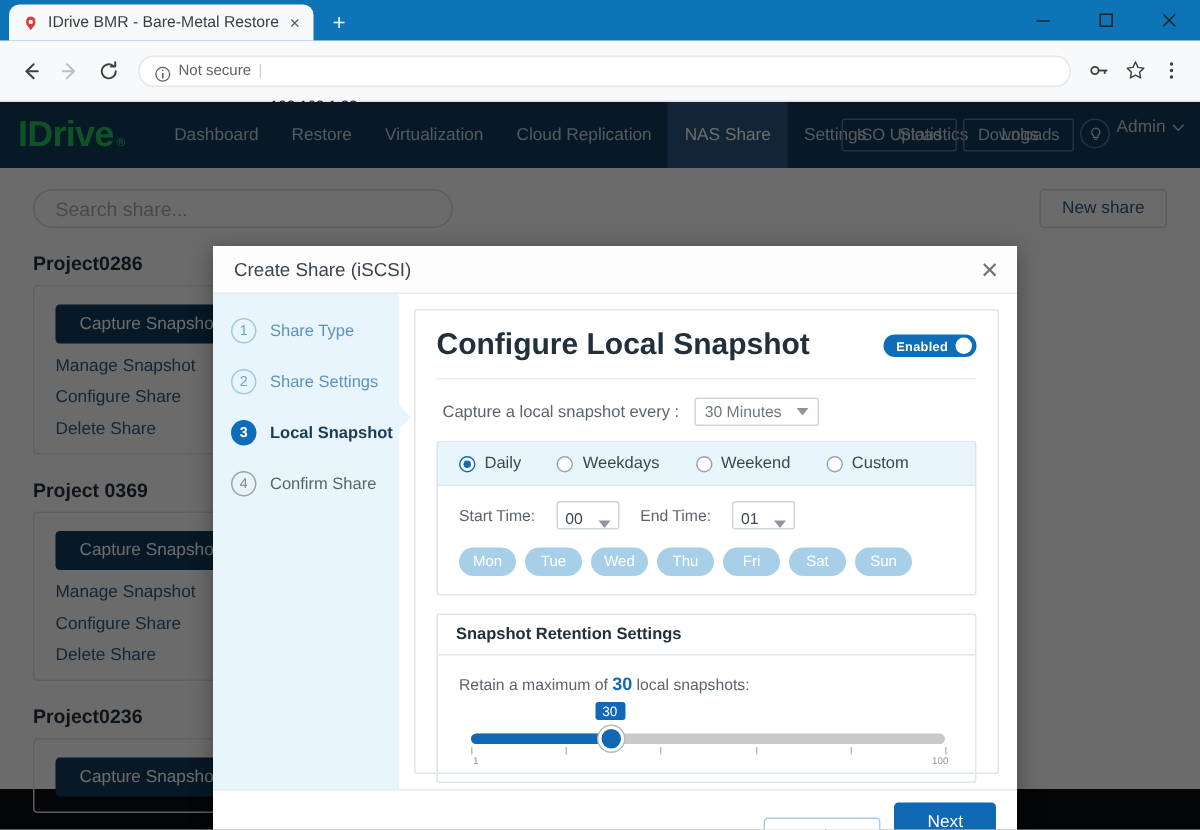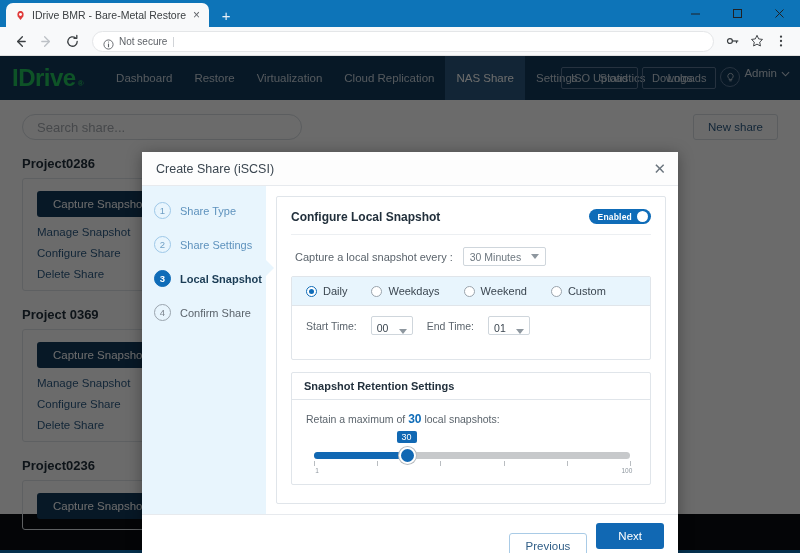--- a/index.html
+++ b/index.html
@@ -38,21 +38,21 @@
   .winctrl {
     position:absolute; right:0; top:0; height:27px; display:flex; align-items:center;
   }
   .winbtn {
     width: 42px; height: 27px; display:flex; align-items:center; justify-content:center;
     color:#1a1a1a; font-size:11px; cursor:pointer;
   }
   .winbtn svg { display:block; }
 
   .toolbar {
-    height: 29px; background:#f8f9fa; display:flex; align-items:center;
+    height: 41px; background:#f8f9fa; display:flex; align-items:center;
     padding: 4px 8px; gap: 2px; border-bottom:1px solid #e0e0e0;
   }
   .navbtn {
     width:24px; height:24px; display:flex; align-items:center; justify-content:center;
     color:#5f6368; cursor:pointer; flex:0 0 auto;
   }
   .navbtn.disabled { color:#bdc1c6; }
   .omnibox {
     flex: 1 1 auto; height:21px; background:#fff; border-radius:11px;
     display:flex; align-items:center; gap:5px; padding: 0 10px; margin:0 6px;
@@ -178,21 +178,21 @@
     border-top:9px solid transparent; border-bottom:9px solid transparent;
     border-left:9px solid #e8f5fd;
   }
 
   .panewrap { flex:1 1 auto; padding: 10px 12px 10px 10px; background:#fff; }
   .pane {
     border:1px solid #e0e5ea; border-radius:2px; height: 100%;
     padding: 12px 14px; background:#fff;
   }
   .pane-head { display:flex; align-items:center; justify-content:space-between; }
-  .pane-title { font-size:12px; font-weight:bold; color:#22303c; }
+  .pane-title { font-size:20px; font-weight:bold; color:#22303c; }
   .toggle {
     display:flex; align-items:center; gap:5px; background:#0f6cb8;
     border-radius:10px; padding: 2px 3px 2px 9px; cursor:pointer;
   }
   .toggle-text { color:#fff; font-size:8.5px; font-weight:bold; letter-spacing:0.2px; }
   .toggle-knob { width:11px; height:11px; border-radius:50%; background:#fff; }
   .pane-rule { border-top:1px solid #eceff2; margin: 10px 0 0; }
 
   .row-every {
     display:flex; align-items:center; gap:10px; margin: 12px 0 10px 4px;
@@ -513,20 +513,29 @@
                   <span class="tlabel">Start Time:</span>
                   <span class="tsel">
                     <span>00</span>
                     <span class="caret"></span>
                   </span>
                   <span class="tlabel">End Time:</span>
                   <span class="tsel">
                     <span>01</span>
                     <span class="caret"></span>
                   </span>
+                </div>
+                <div class="days">
+                  <span class="day">Mon</span>
+                  <span class="day">Tue</span>
+                  <span class="day">Wed</span>
+                  <span class="day">Thu</span>
+                  <span class="day">Fri</span>
+                  <span class="day">Sat</span>
+                  <span class="day">Sun</span>
                 </div>
               </div>
             </div>
 
             <div class="retention">
               <div class="ret-head">Snapshot Retention Settings</div>
               <div class="ret-body">
                 <div class="ret-text">
                   <span>Retain a maximum of</span>
                   <b>30</b>

